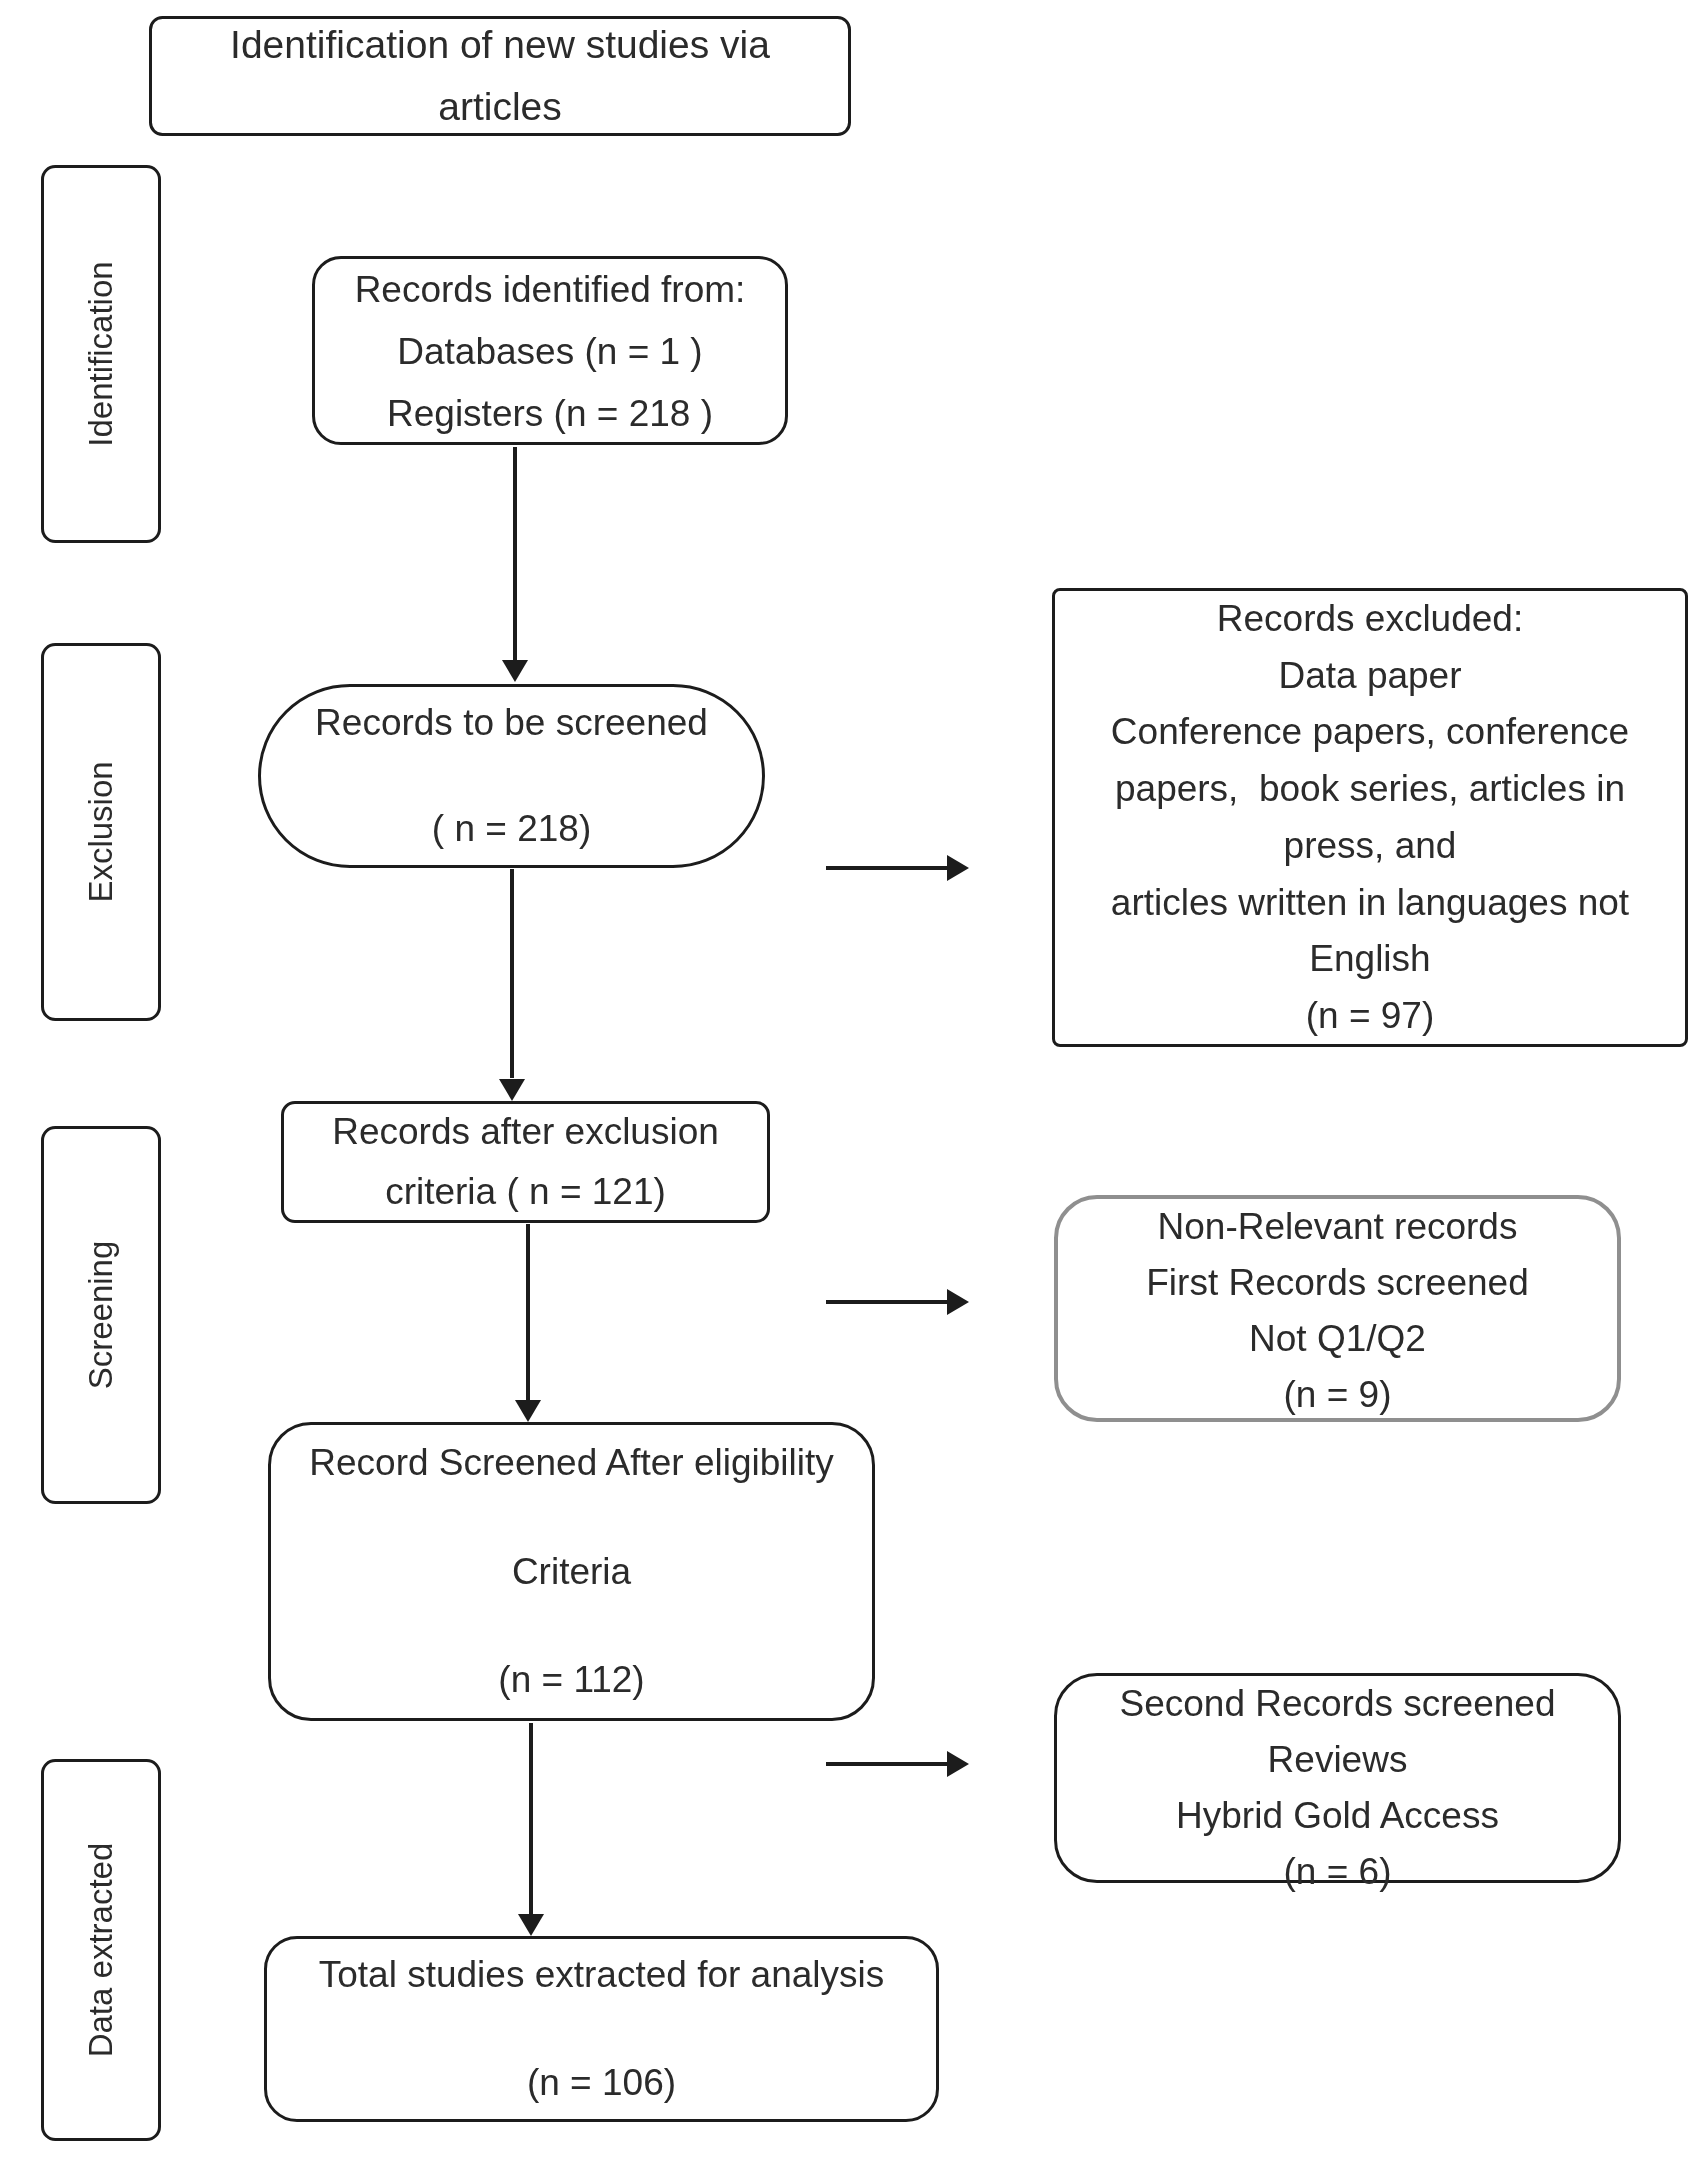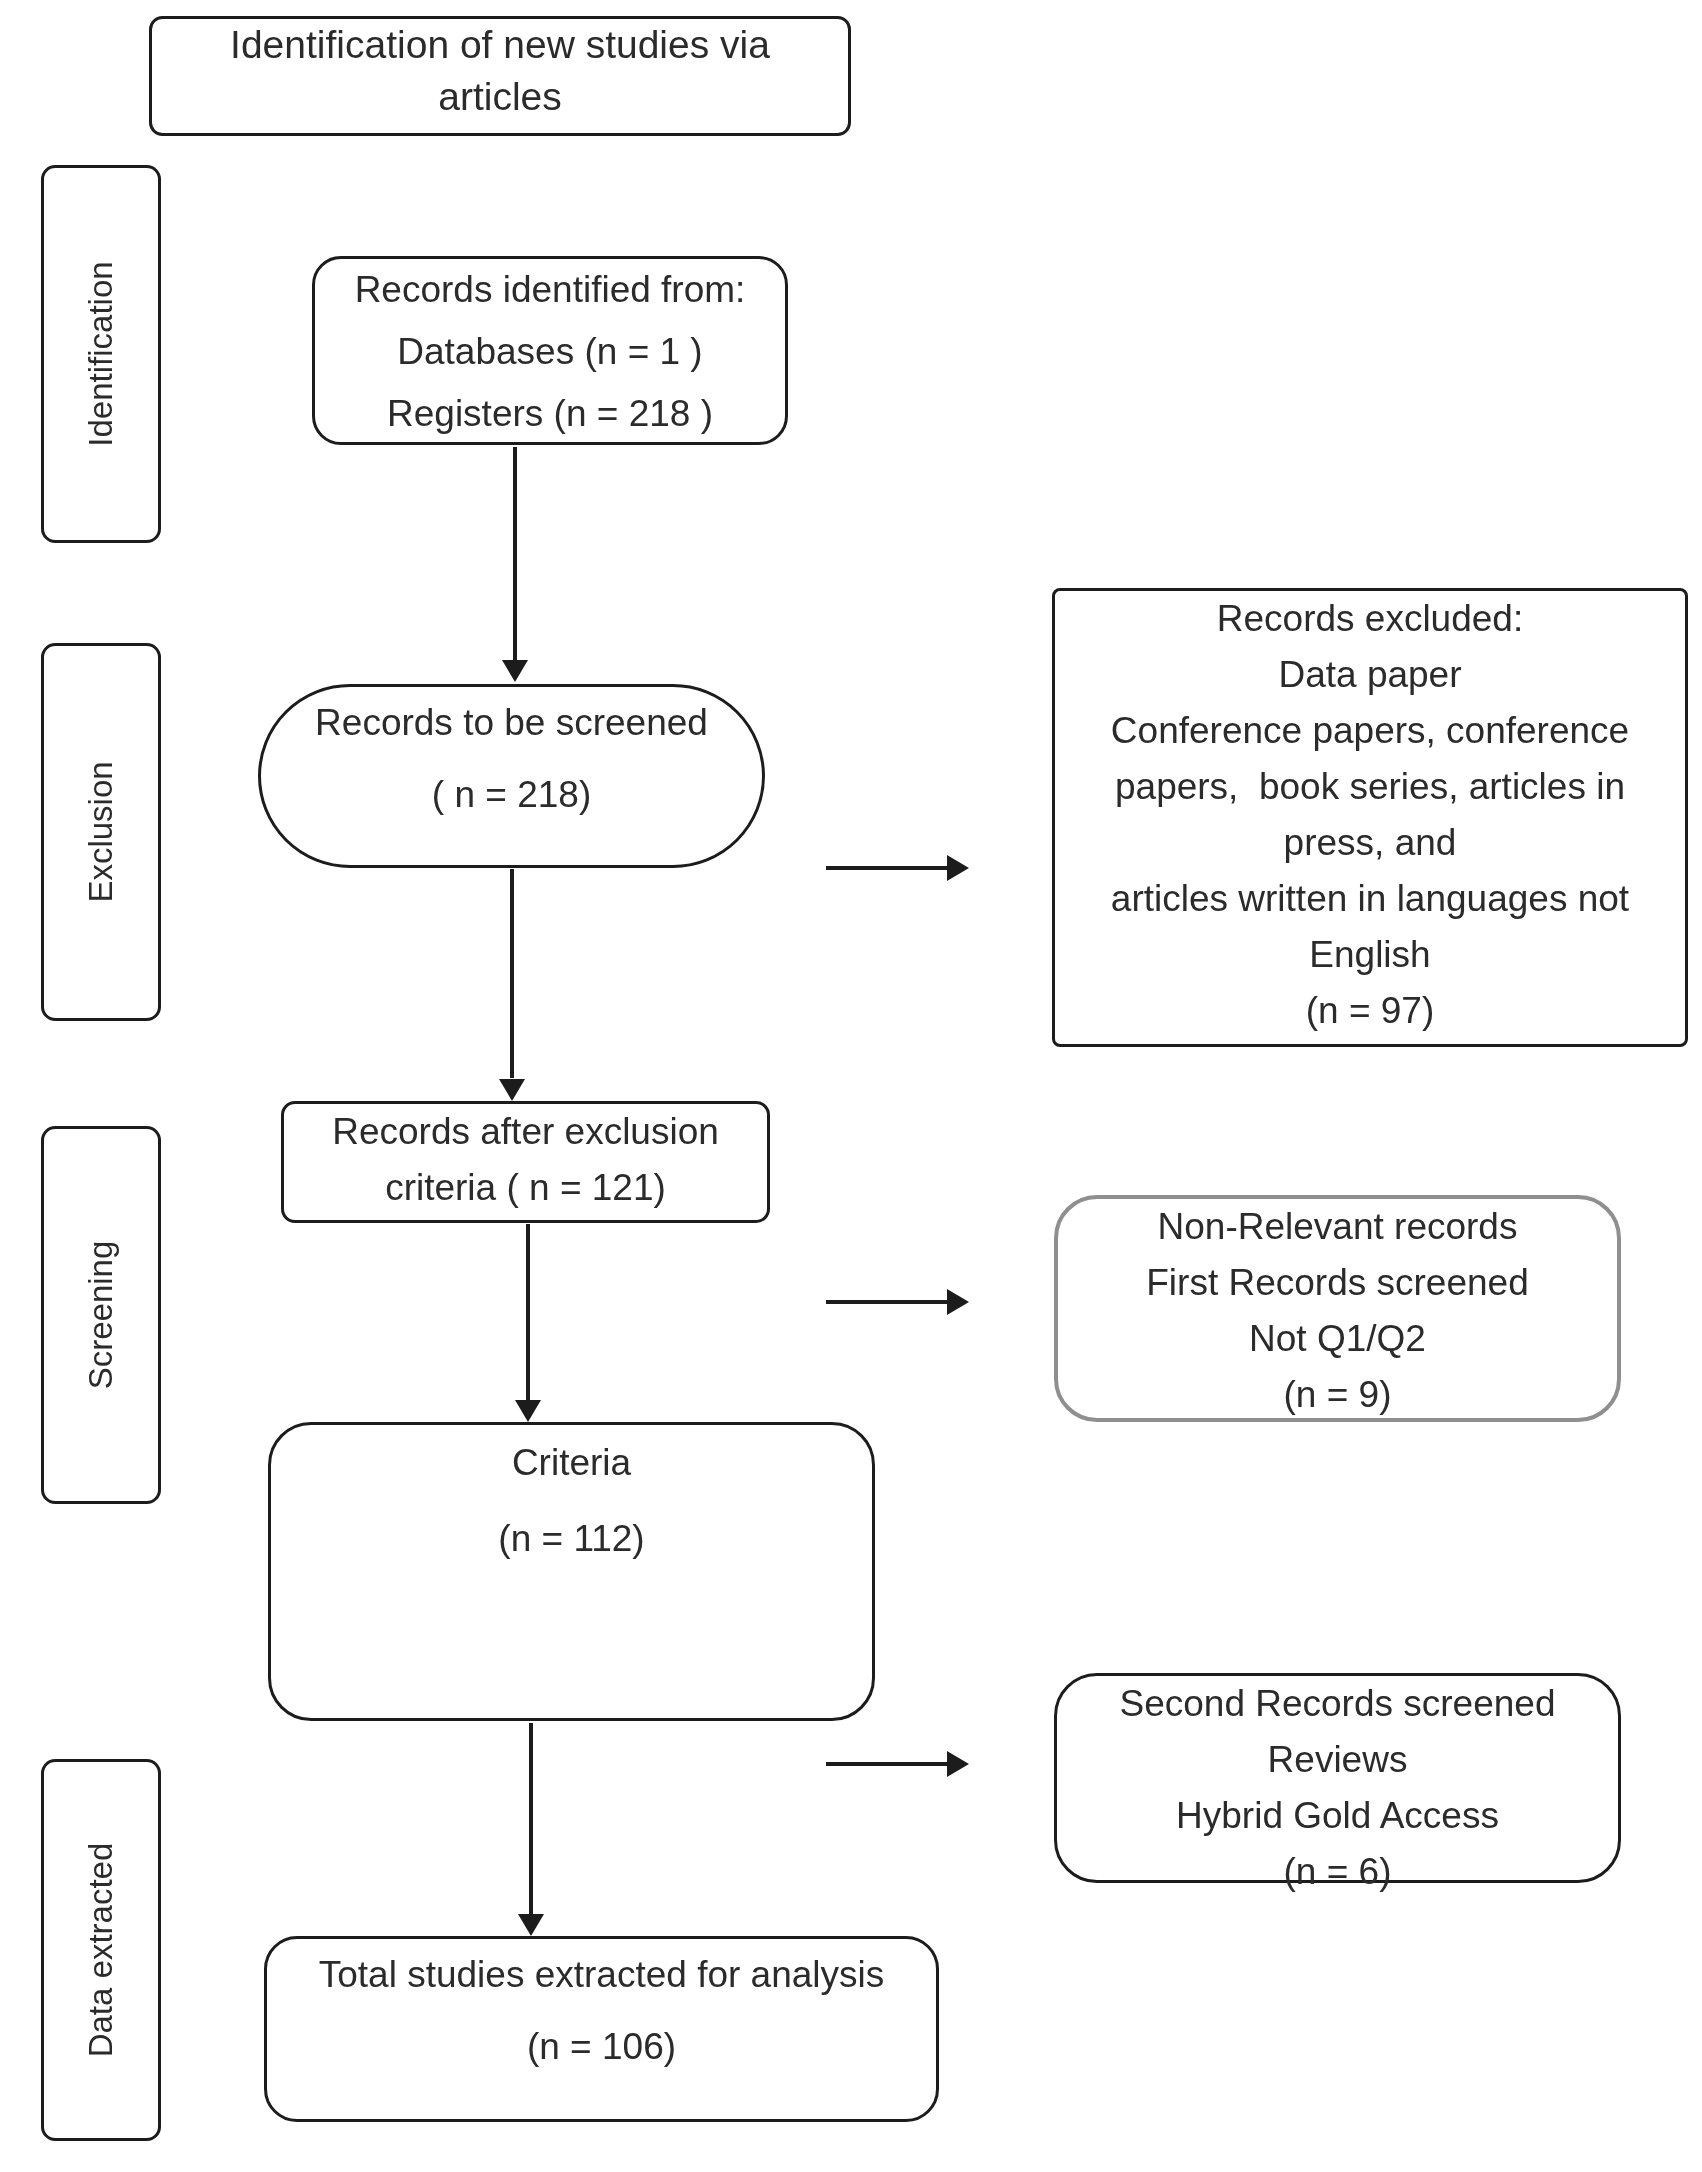--- a/index.html
+++ b/index.html
@@ -3,21 +3,21 @@
 <meta charset="utf-8">
 <style>
   html,body { margin:0; padding:0; background:#ffffff; }
   #canvas {
     position:relative; width:1703px; height:2172px; background:#ffffff;
     font-family:"Liberation Sans", sans-serif; color:#2b2b2b;
   }
   .node {
     position:absolute; box-sizing:border-box; background:#ffffff;
     border:3.8px solid #1c1c1c; display:flex; flex-direction:column;
-    align-items:center; justify-content:flex-start; text-align:center;
+    align-items:center; justify-content:space-between; text-align:center;
   }
   .line { font-size:37px; line-height:56px; white-space:pre-wrap; }
   .lh-130 .line { line-height:62px; }
   .lh-150 .line { line-height:72px; }
   .lh-160 .line { line-height:76px; }
   .title-line { font-size:39px; line-height:52px; }
   .gray-border { border-color:#8f8f8f; border-width:4.8px; }
   .sidebar-box {
     position:absolute; box-sizing:border-box; width:120px;
     border:3.8px solid #1c1c1c; border-radius:14.3px; background:#ffffff;
@@ -106,20 +106,21 @@
     <div class="line">Non-Relevant records</div>
     <div class="line">First Records screened</div>
     <div class="line">Not Q1/Q2</div>
     <div class="line">(n = 9)</div>
   </div>
 
   <div class="arrow-v" style="left:526px; top:1224px; height:176px;"></div>
   <div class="head-down" style="left:515px; top:1400px;"></div>
 
   <div class="node lh-160" style="left:268px; top:1422px; width:607px; height:299px; border-radius:43px;">
+    <div class="line">Record Screened After eligibility</div>
     <div class="line">Criteria</div>
     <div class="line">(n = 112)</div>
   </div>
 
   <div class="arrow-h" style="left:826px; top:1762px; width:121px;"></div>
   <div class="head-right" style="left:947px; top:1751px;"></div>
 
   <div class="node" style="left:1054px; top:1673px; width:567px; height:210px; border-radius:43px;">
     <div class="line">Second Records screened</div>
     <div class="line">Reviews</div>

